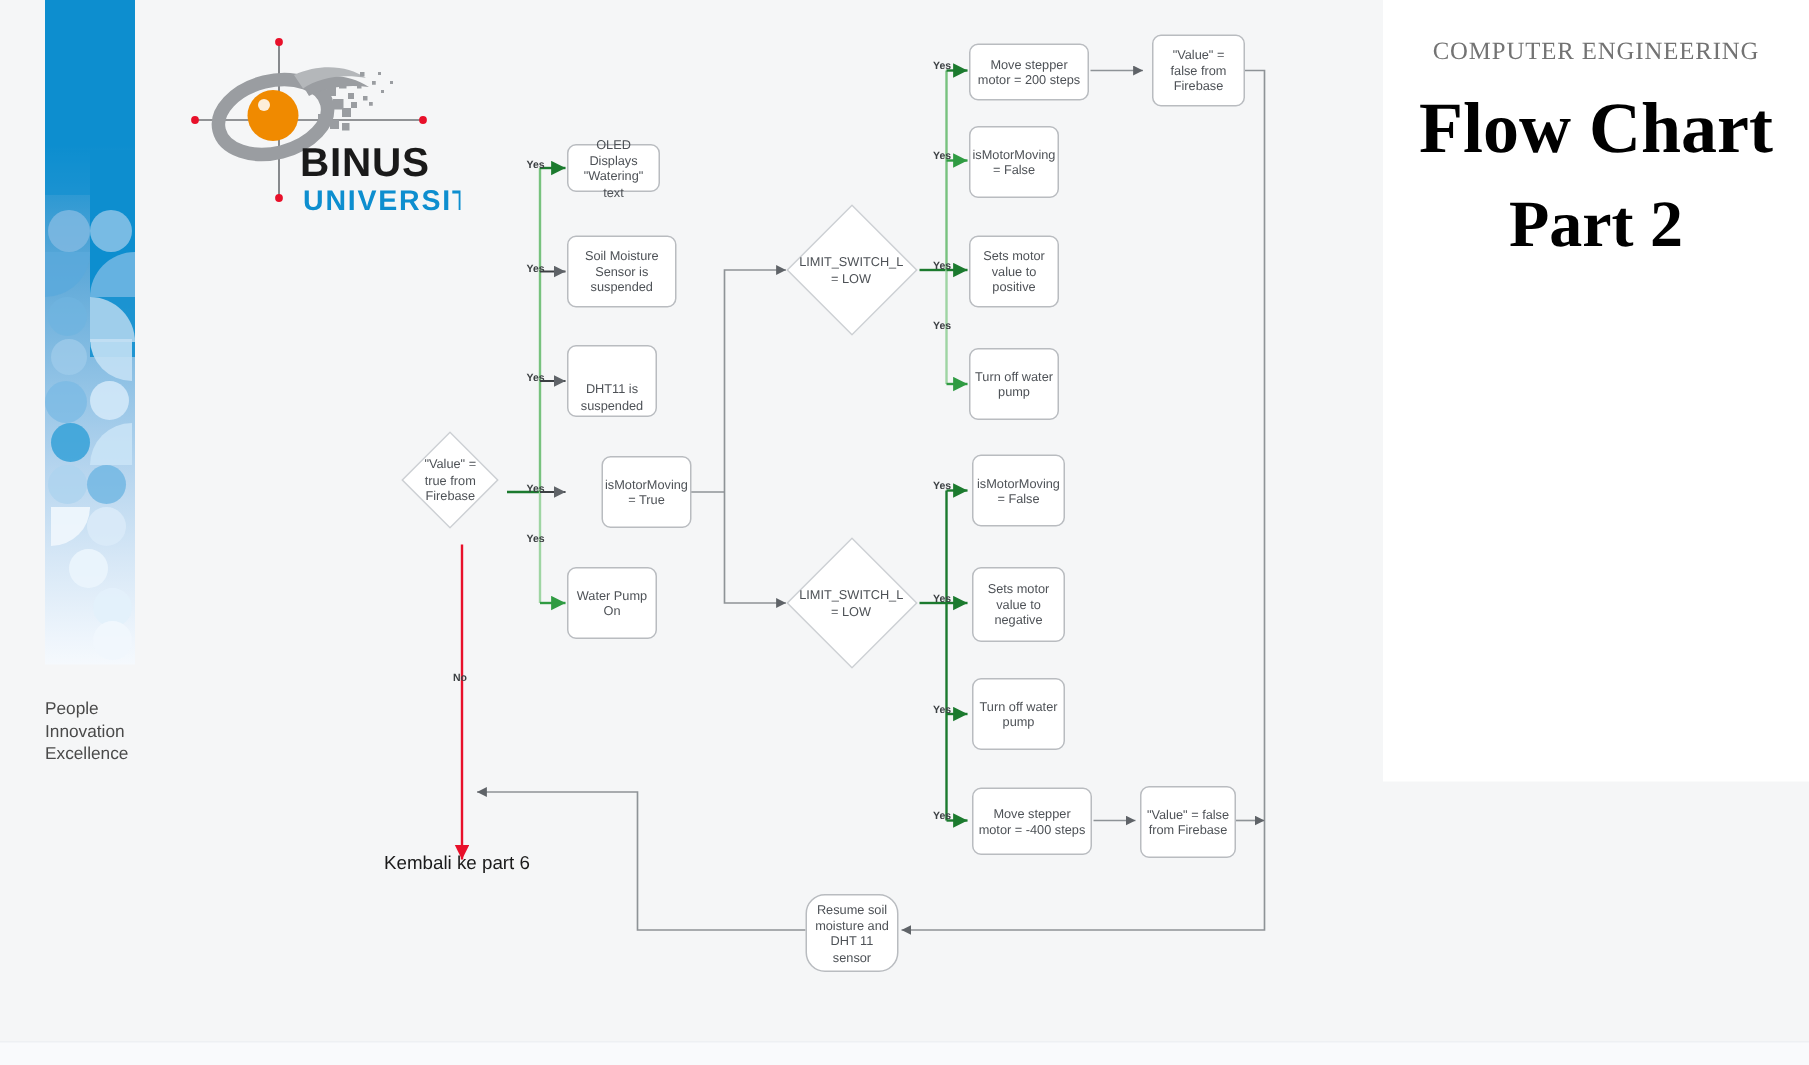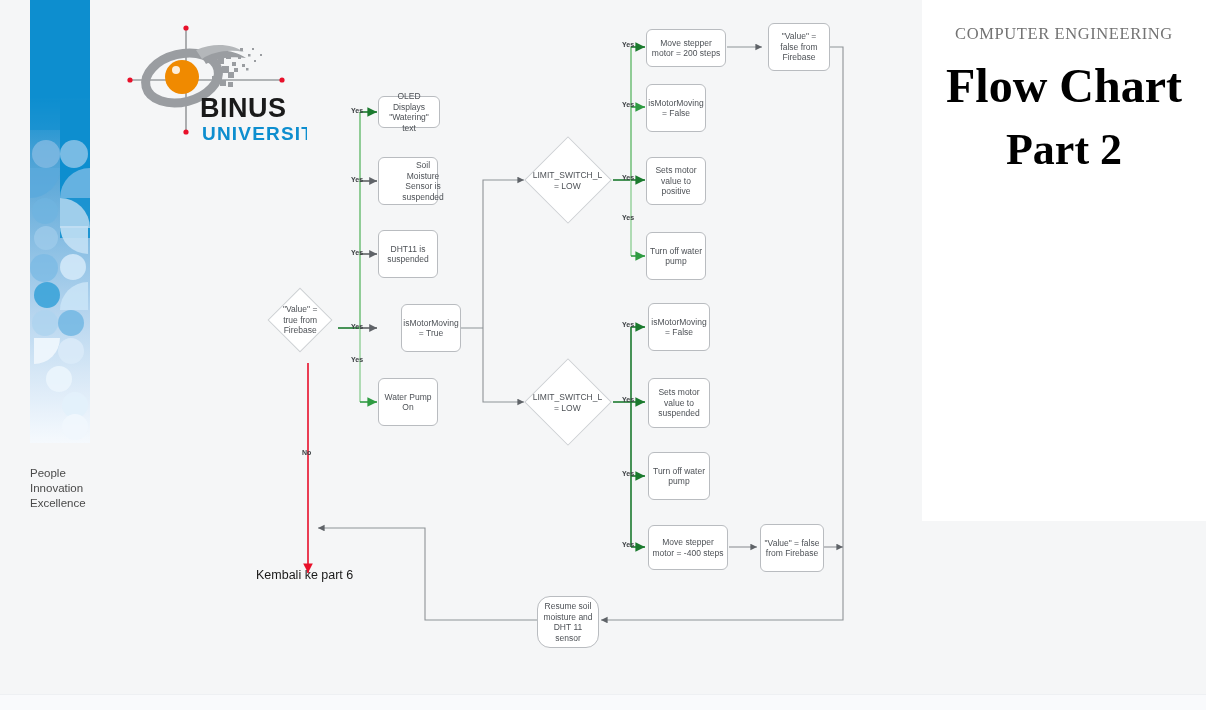--- a/index.html
+++ b/index.html
@@ -300,24 +300,24 @@
     <path d="M308,363 L308,573" stroke="#e8102a" stroke-width="1.6" fill="none" marker-end="url(#ahRed)"></path>
   </svg>
 
   <div class="diamond" style="left:277px; top:297px; width:46px; height:46px;">
     <span>"Value" = true from Firebase</span>
   </div>
 
   <div class="node rounded" style="left:378px; top:96px; width:62px; height:32px;">
     <span>OLED Displays "Watering" text</span>
   </div>
-  <div class="node rounded" style="left:378px; top:157px; width:60px; height:48px;padding-left:33px;">
+  <div class="node rounded" style="left:378px; top:157px; width:73px; height:48px;">
     <span>Soil Moisture Sensor is suspended</span>
   </div>
-  <div class="node rounded" style="left:378px; top:230px; width:60px; height:48px;">
+  <div class="node rounded" style="left:378px; top:230px; width:60px; height:48px;align-items:flex-end;">
     <span>DHT11 is suspended</span>
   </div>
   <div class="node rounded" style="left:378px; top:304px; width:60px; height:48px;margin-left:23px;">
     <span>isMotorMoving = True</span>
   </div>
   <div class="node rounded" style="left:378px; top:378px; width:60px; height:48px;">
     <span>Water Pump On</span>
   </div>
 
   <div class="diamond" style="left:537px; top:149px; width:62px; height:62px;">
@@ -341,21 +341,21 @@
   </div>
 
   <div class="diamond" style="left:537px; top:371px; width:62px; height:62px;">
     <span>LIMIT_SWITCH_L = LOW</span>
   </div>
 
   <div class="node rounded" style="left:648px; top:303px; width:62px; height:48px;">
     <span>isMotorMoving = False</span>
   </div>
   <div class="node rounded" style="left:648px; top:378px; width:62px; height:50px;">
-    <span>Sets motor value to suspended</span>
+    <span>Sets motor value to negative</span>
   </div>
   <div class="node rounded" style="left:648px; top:452px; width:62px; height:48px;">
     <span>Turn off water pump</span>
   </div>
   <div class="node rounded" style="left:648px; top:525px; width:80px; height:45px;">
     <span>Move stepper motor = -400 steps</span>
   </div>
   <div class="node rounded" style="left:760px; top:524px; width:64px; height:48px;">
     <span>"Value" = false from Firebase</span>
   </div>

